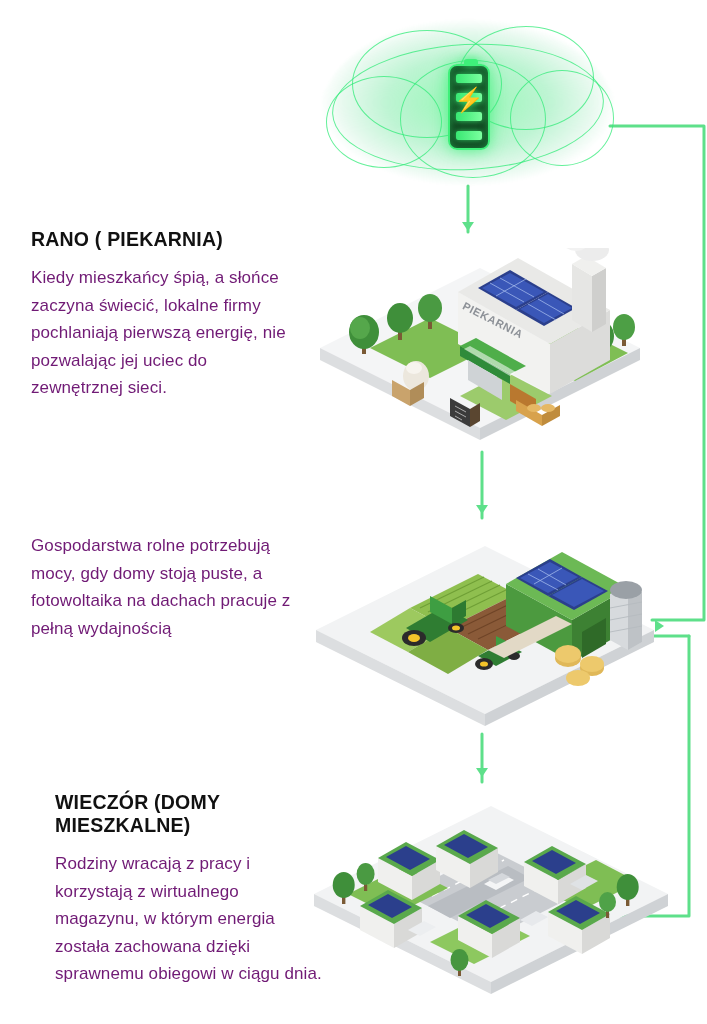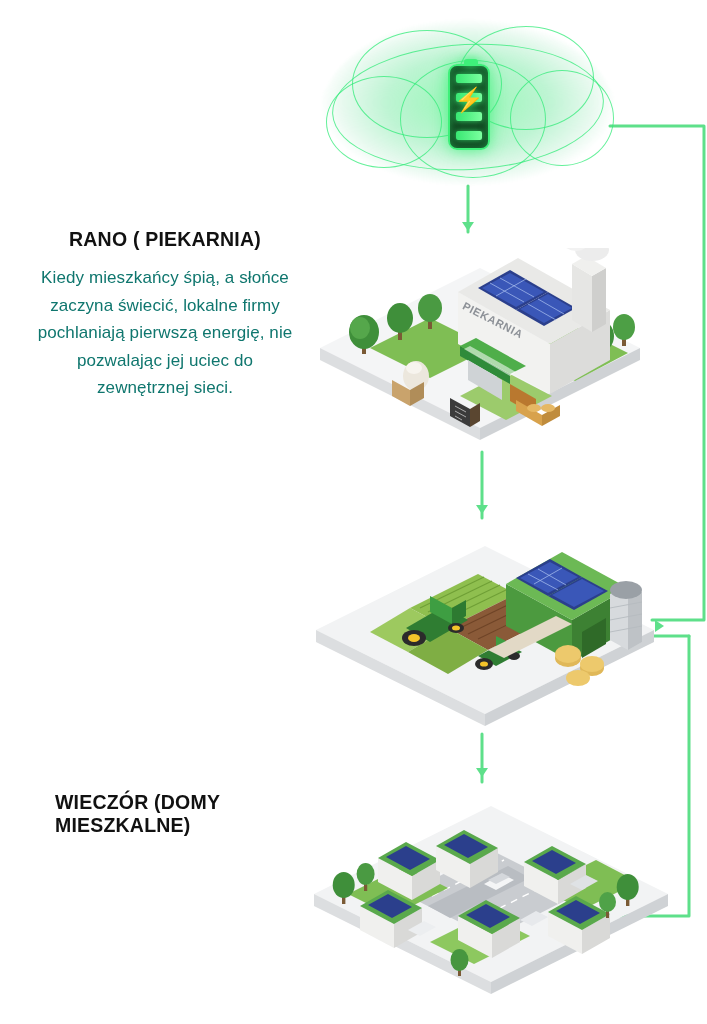--- a/index.html
+++ b/index.html
@@ -27,24 +27,24 @@
     font-size: 19.5px;
     font-weight: bold;
     letter-spacing: 0.2px;
     margin: 0 0 13px 0;
     color: #111111;
   }
   .section-body {
     font-size: 17px;
     line-height: 1.62;
     margin: 0;
-    color: #0f766e;
+    color: #701a75;
     letter-spacing: 0.1px;
   }
-  #block-morning { top: 228px; text-align: center; }
+  #block-morning { top: 228px; }
   #block-noon    { top: 532px; }
   #block-evening { top: 791px; margin-left: 24px; }
 
   
   .art-col {
     position: absolute;
     left: 300px;
     top: 0;
     width: 407px;
     height: 1024px;
@@ -161,24 +161,26 @@
 </style>
 </head>
 <body>
 
 <div class="text-block" id="block-morning">
   <h2 class="section-title">RANO ( PIEKARNIA)</h2>
   <p class="section-body">Kiedy mieszkańcy śpią, a słońce zaczyna świecić, lokalne firmy pochlaniają pierwszą energię, nie pozwalając jej uciec do zewnętrznej sieci.</p>
 </div>
 
 <div class="text-block" id="block-noon">
+  <p class="section-body">Gospodarstwa rolne potrzebują mocy, gdy domy stoją puste, a fotowoltaika na dachach pracuje z pełną wydajnością</p>
 </div>
 
 <div class="text-block" id="block-evening">
   <h2 class="section-title">WIECZÓR (DOMY MIESZKALNE)</h2>
+  <p class="section-body">Rodziny wracają z pracy i korzystają z wirtualnego magazynu, w którym energia została zachowana dzięki sprawnemu obiegowi w ciągu dnia.</p>
 </div>
 
 <div class="art-col">
 
   <svg class="wires" viewBox="0 0 407 1024">
     <g fill="none" stroke="#5ee08a" stroke-width="3" stroke-linecap="round" stroke-linejoin="round">
 
       <path d="M168 186 L168 232"></path>
 
       <path d="M182 452 L182 518"></path>

